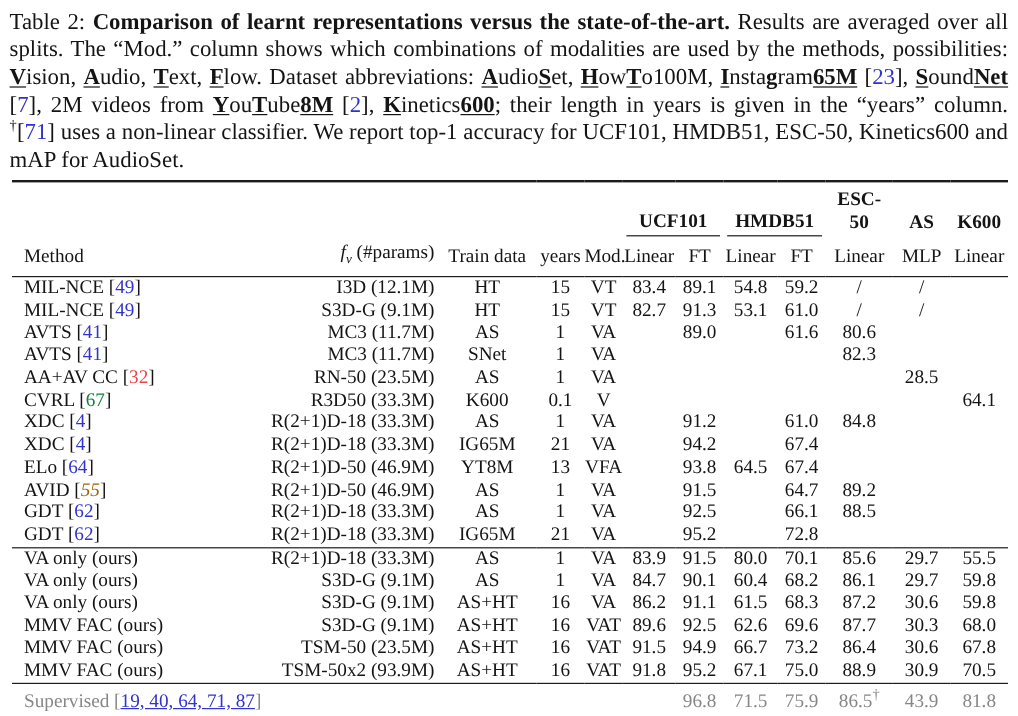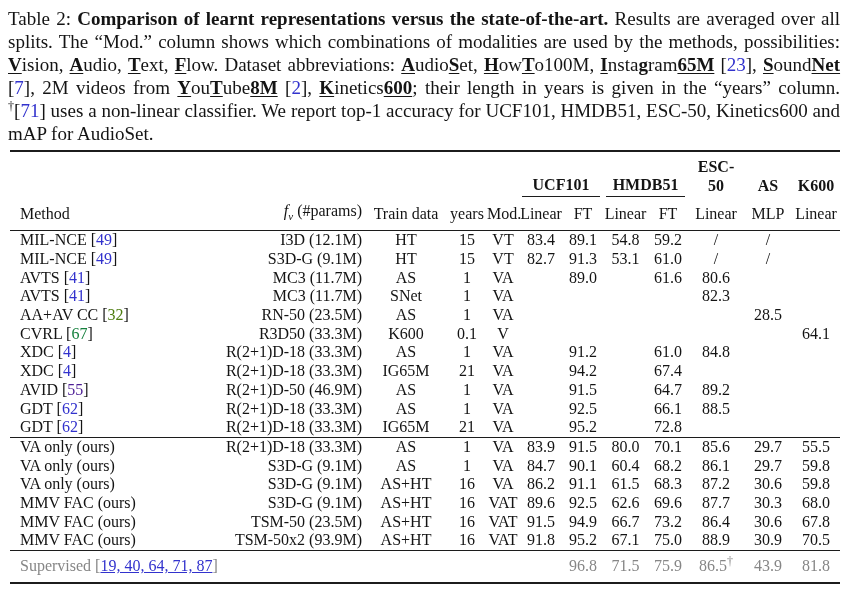--- a/index.html
+++ b/index.html
@@ -166,21 +166,21 @@
         <td>VA</td>
         <td></td>
         <td></td>
         <td></td>
         <td></td>
         <td>82.3</td>
         <td></td>
         <td></td>
       </tr>
       <tr>
-        <td class="c-method">AA+AV CC [<span class="cite" style="color: #4d7c0f;">32</span>]</td>
+        <td class="c-method">AA+AV CC [<span class="cite" style="color: #ef4444;">32</span>]</td>
         <td class="c-fv">RN-50 (23.5M)</td>
         <td>AS</td>
         <td>1</td>
         <td>VA</td>
         <td></td>
         <td></td>
         <td></td>
         <td></td>
         <td></td>
         <td>28.5</td>
@@ -222,21 +222,35 @@
         <td>VA</td>
         <td></td>
         <td>94.2</td>
         <td></td>
         <td>67.4</td>
         <td></td>
         <td></td>
         <td></td>
       </tr>
       <tr>
-        <td class="c-method">AVID [<span class="cite" style="color: #4c1d95;">55</span>]</td>
+        <td class="c-method">ELo [<span class="cite" style="color: rgb(50, 50, 205);">64</span>]</td>
+        <td class="c-fv">R(2+1)D-50 (46.9M)</td>
+        <td>YT8M</td>
+        <td>13</td>
+        <td>VFA</td>
+        <td></td>
+        <td>93.8</td>
+        <td>64.5</td>
+        <td>67.4</td>
+        <td></td>
+        <td></td>
+        <td></td>
+      </tr>
+      <tr>
+        <td class="c-method">AVID [<span class="cite" style="color: #a16207; font-style: italic;">55</span>]</td>
         <td class="c-fv">R(2+1)D-50 (46.9M)</td>
         <td>AS</td>
         <td>1</td>
         <td>VA</td>
         <td></td>
         <td>91.5</td>
         <td></td>
         <td>64.7</td>
         <td class="bold">89.2</td>
         <td></td>

